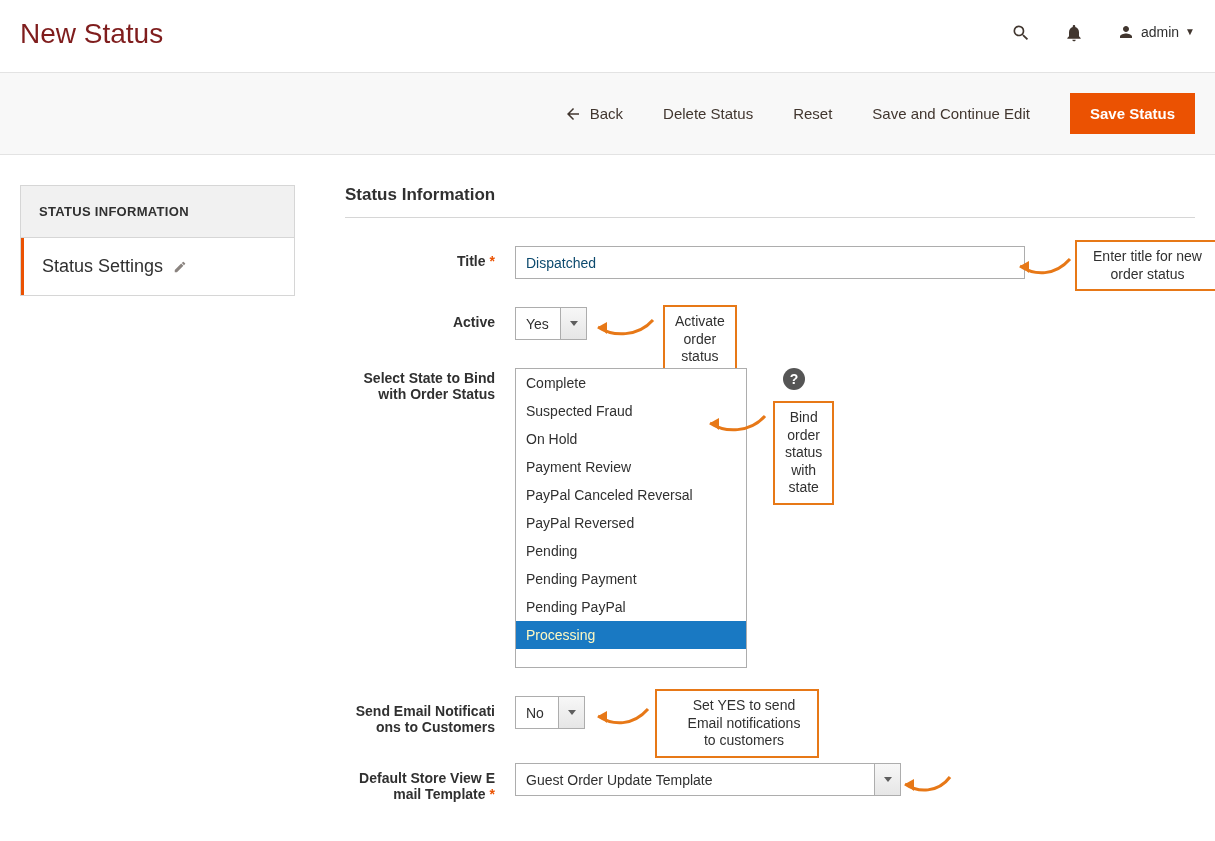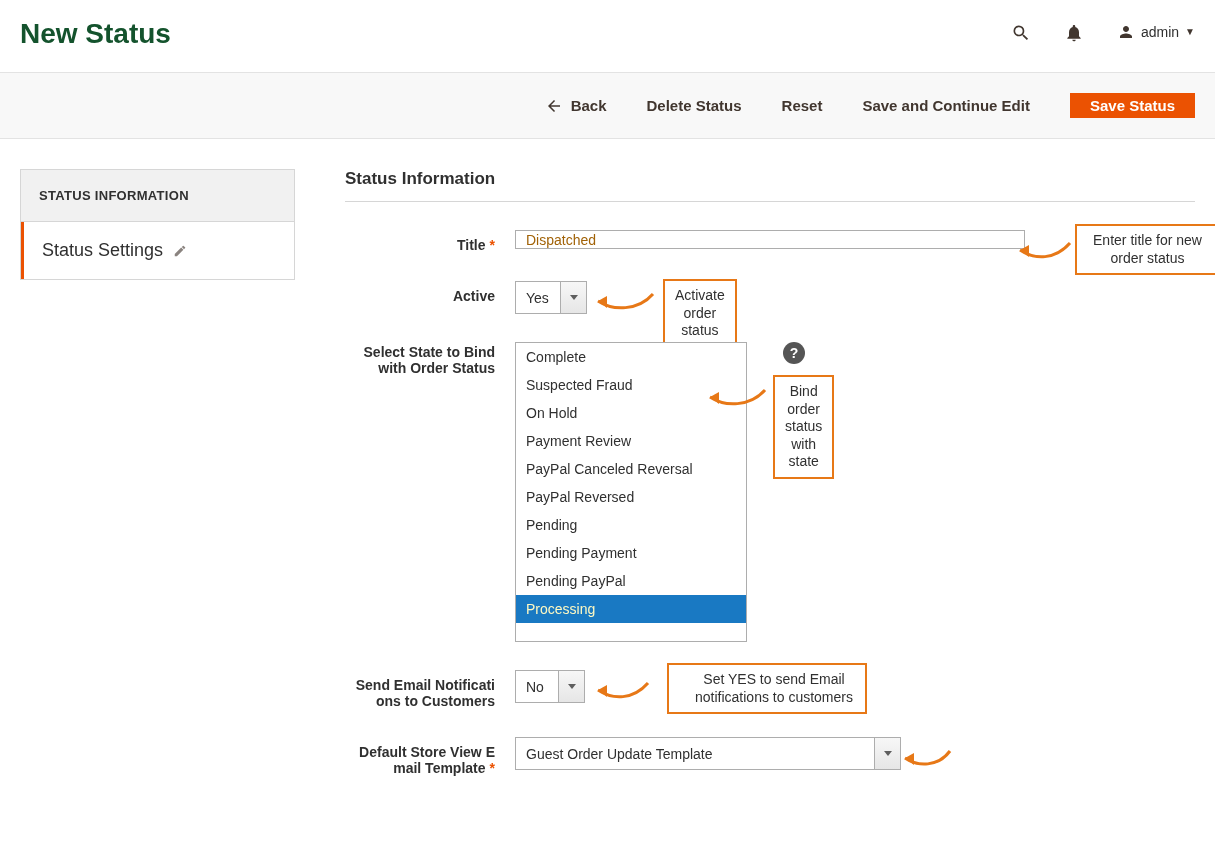--- a/index.html
+++ b/index.html
@@ -1,41 +1,41 @@
 <!DOCTYPE html>
 <html><head>
 <meta charset="utf-8">
 <style>
   * { box-sizing: border-box; margin: 0; padding: 0; }
   body { font-family: -apple-system, BlinkMacSystemFont, 'Segoe UI', Helvetica, Arial, sans-serif; font-size: 14px; color: #303030; background: #fff; }
   .page-header { padding: 18px 20px 12px 20px; display: flex; align-items: center; }
-  .page-title { font-size: 28px; font-weight: 700; color: #14532d; flex: 1; }
+  .page-title { font-size: 28px; font-weight: 400; color: #7f1d1d; flex: 1; }
   .header-tools { display: flex; align-items: flex-start; gap: 33px; }
   .header-tools svg { width: 20px; height: 20px; fill: #41362f; }
   .admin-user { display: flex; align-items: center; gap: 6px; cursor: pointer; }
   .admin-user svg.user { width: 18px; height: 18px; fill: #41362f; }
   .admin-user .caret { font-size: 10px; color: #41362f; }
   .actions-bar { background: #f8f8f8; border-top: 1px solid #e3e3e3; border-bottom: 1px solid #e3e3e3; padding: 20px 20px; margin-top: 10px; display: flex; justify-content: flex-end; align-items: center; gap: 40px; }
-  .action-link { font-size: 15px; font-weight: 700; color: #41362f; text-decoration: none; display: inline-flex; align-items: center; gap: 8px; cursor: pointer; }
+  .action-link { font-size: 15px; font-weight: 400; color: #41362f; text-decoration: none; display: inline-flex; align-items: center; gap: 8px; cursor: pointer; }
   .action-link.back svg { width: 18px; height: 18px; fill: #41362f; }
-  .btn-primary { background: #eb5202; color: #fff; border: none; padding: 4px 20px; font-size: 15px; font-weight: 600; cursor: pointer; }
+  .btn-primary { background: #eb5202; color: #fff; border: none; padding: 12px 20px; font-size: 15px; font-weight: 600; cursor: pointer; }
   .main-wrap { display: flex; padding: 30px 20px; gap: 50px; }
   .sidebar { width: 275px; flex-shrink: 0; }
   .side-panel { border: 1px solid #d6d6d6; background: #f8f8f8; }
   .side-panel-header { padding: 18px 18px; font-size: 13px; font-weight: 700; letter-spacing: 0.3px; color: #303030; border-bottom: 1px solid #d6d6d6; background: #f1f1f1; }
   .side-item { padding: 18px 18px; display: flex; align-items: center; gap: 10px; border-left: 3px solid #eb5202; background: #fff; font-size: 18px; color: #303030; }
   .side-item .pencil { width: 14px; height: 14px; fill: #8a837f; }
   .content { flex: 1; }
   .section-title { font-size: 17px; font-weight: 700; color: #303030; margin-bottom: 12px; }
   .section-hr { border: none; border-top: 1px solid #d6d6d6; margin-bottom: 28px; }
   .form-row { display: flex; align-items: flex-start; margin-bottom: 28px; position: relative; }
   .form-label { width: 170px; text-align: right; padding-right: 20px; padding-top: 7px; font-size: 14px; font-weight: 600; color: #303030; }
   .form-label .req { color: #eb5202; margin-left: 4px; }
   .form-field { display: flex; align-items: center; gap: 6px; position: relative; }
-  input.text-input { width: 510px; height: 19px; padding: 5px 10px; border: 1px solid #adadad; font-size: 14px; color: #a16207; background: #fff; }
+  input.text-input { width: 510px; height: 33px; padding: 5px 10px; border: 1px solid #adadad; font-size: 14px; color: #0c4a6e; background: #fff; }
   .select-wrap { position: relative; display: inline-flex; }
   .select-display { height: 33px; padding: 6px 10px; border: 1px solid #adadad; background: #fff; font-size: 14px; display: inline-flex; align-items: center; }
   .select-btn { width: 26px; height: 33px; border: 1px solid #adadad; border-left: none; background: linear-gradient(#f7f7f7,#e6e6e6); display: inline-flex; align-items: center; justify-content: center; cursor: pointer; }
   .select-btn .tri { width: 0; height: 0; border-left: 4px solid transparent; border-right: 4px solid transparent; border-top: 5px solid #5e5e5e; }
   .listbox { width: 232px; height: 300px; border: 1px solid #adadad; overflow-y: scroll; background: #fff; }
   .listbox-item { padding: 6px 10px; font-size: 14px; cursor: pointer; }
   .listbox-item.selected { background: #1979c3; color: #fef9c3; }
   .help-icon { width: 22px; height: 22px; border-radius: 50%; background: #555; color: #fff; display: inline-flex; align-items: center; justify-content: center; font-weight: 700; margin-left: 30px; flex-shrink: 0; cursor: pointer; }
   .annotation { position: absolute; border: 2px solid #e77817; padding: 6px 10px; font-size: 14px; color: #303030; background: rgba(255,255,255,0.0); text-align: center; line-height: 1.25; }
   svg.arrow { position: absolute; overflow: visible; pointer-events: none; }
@@ -163,21 +163,21 @@
         <div class="select-wrap">
           <div class="select-display" style="width:44px;">No</div>
           <div class="select-btn">
               <div class="tri"></div>
             </div>
         </div>
         <svg class="arrow" style="left:78px; top:5px;" width="60" height="30">
           <path d="M55 8 C 40 25, 20 25, 5 15"></path>
           <polygon points="5,15 14,10 14,22"></polygon>
         </svg>
-        <div class="annotation" style="left:152px; top:-7px; width:200px;padding-left:24px;">Set YES to send Email notifications to customers</div>
+        <div class="annotation" style="left:140px; top:-7px; width:164px;padding-left:24px;">Set YES to send Email notifications to customers</div>
       </div>
     </div>
 
     <div class="form-row" style="margin-bottom:10px;">
       <div class="form-label">
         <span>Default Store View E mail Template</span><span class="req">*</span>
       </div>
       <div class="form-field">
         <div class="select-wrap select-wide">
           <div class="select-display">Guest Order Update Template</div>

